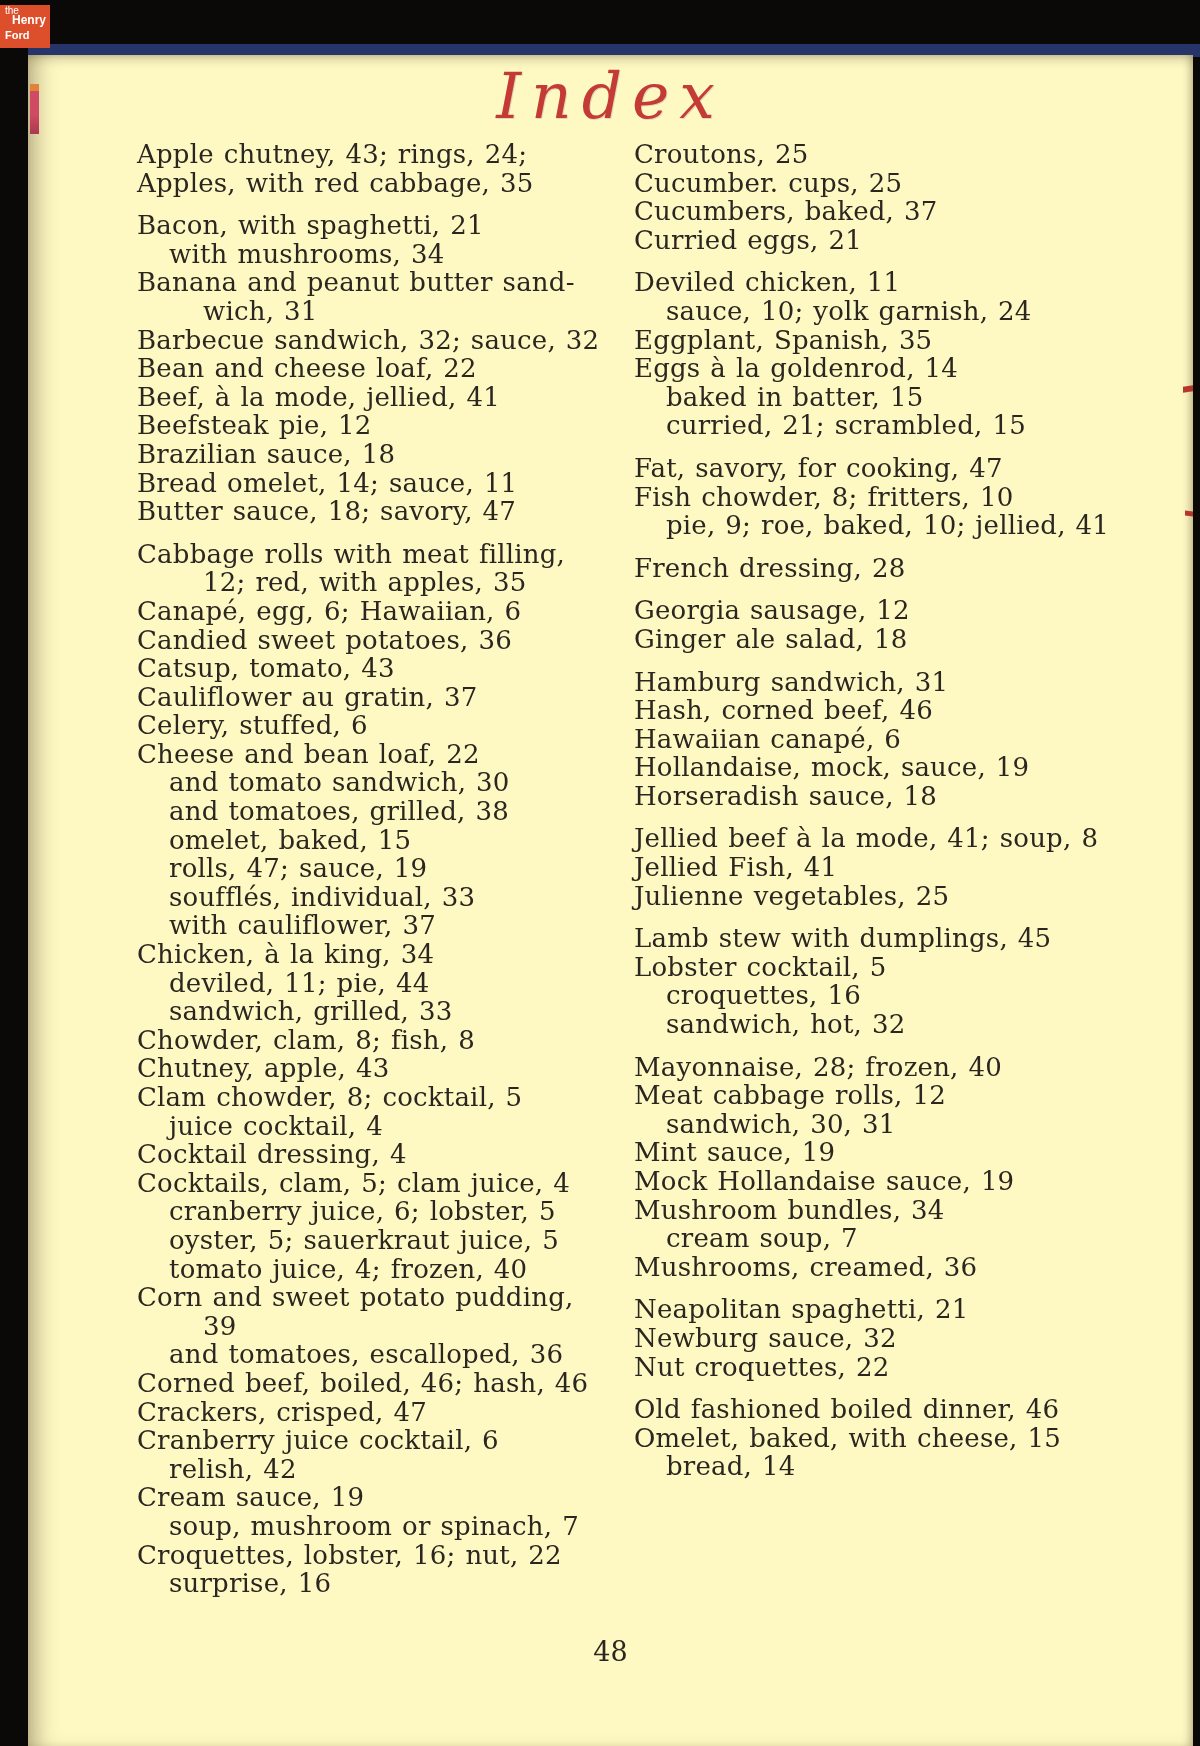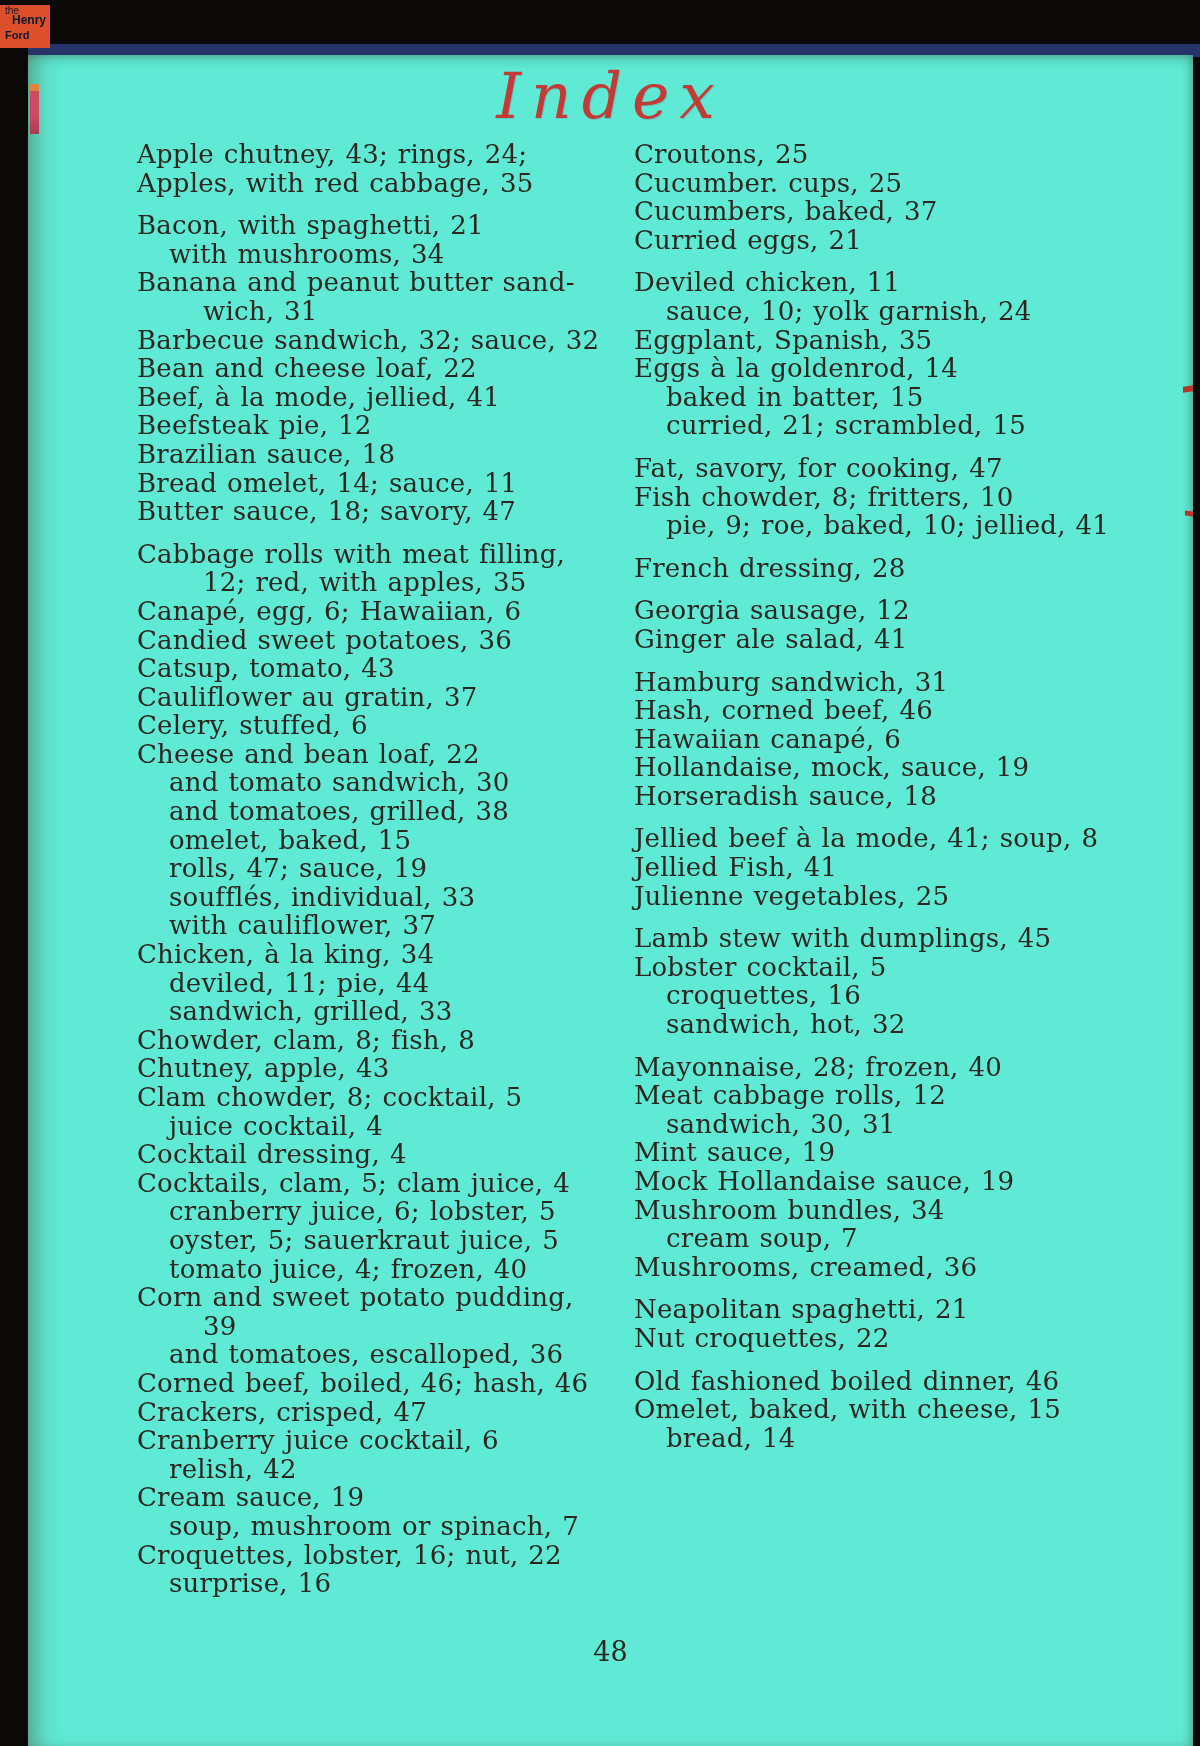--- a/index.html
+++ b/index.html
@@ -11,21 +11,21 @@
   }
   .stage{position:absolute;inset:0;}
   
   .navy{
     position:absolute;left:28px;top:44px;width:1172px;height:13px;
     background:#26346a;
   }
   
   .page{
     position:absolute;left:28px;top:55px;width:1165px;height:1691px;
-    background:#5eead4;
+    background:#fef9c3;
     box-shadow:
       inset 20px 0 24px -14px rgba(70,50,25,.45),
       inset -7px 0 10px -5px rgba(70,50,25,.40),
       inset 0 10px 14px -10px rgba(40,30,15,.35);
   }
   .title{
     position:absolute;left:0;top:2px;width:100%;
     text-align:center;
     font-style:italic;
     font-size:63px;line-height:80px;
@@ -46,21 +46,21 @@
   .line.ind1{padding-left:32px;}
   .line.ind2{padding-left:66px;}
   .line.gap{margin-top:14px;}
   .pagenum{
     position:absolute;left:0;top:1581px;width:100%;
     text-align:center;font-size:27px;color:#2b2620;
   }
   
   .logo{
     position:absolute;left:0;top:5px;width:50px;height:43px;
-    background:#dd4f2a;color:#0f172a;
+    background:#dd4f2a;color:#ffffff;
     font-family:"Liberation Sans", sans-serif;
   }
   .logo .l1{position:absolute;left:5px;top:0px;font-size:10px;line-height:12px;}
   .logo .l2{position:absolute;right:4px;top:9px;font-size:12px;line-height:13px;font-weight:bold;}
   .logo .l3{position:absolute;left:5px;top:21px;font-size:11px;line-height:18px;font-weight:bold;}
   
   .ribbon{
     position:absolute;left:30px;top:84px;width:9px;height:50px;
     background:linear-gradient(#e08238 0 14%, #cf4a63 14% 62%, #a83a50 100%);
   }
@@ -139,21 +139,21 @@
         <div class="line ind1">sauce, 10; yolk garnish, 24</div>
         <div class="line">Eggplant, Spanish, 35</div>
         <div class="line">Eggs à la goldenrod, 14</div>
         <div class="line ind1">baked in batter, 15</div>
         <div class="line ind1">curried, 21; scrambled, 15</div>
         <div class="line gap">Fat, savory, for cooking, 47</div>
         <div class="line">Fish chowder, 8; fritters, 10</div>
         <div class="line ind1">pie, 9; roe, baked, 10; jellied, 41</div>
         <div class="line gap">French dressing, 28</div>
         <div class="line gap">Georgia sausage, 12</div>
-        <div class="line">Ginger ale salad, 41</div>
+        <div class="line">Ginger ale salad, 18</div>
         <div class="line gap">Hamburg sandwich, 31</div>
         <div class="line">Hash, corned beef, 46</div>
         <div class="line">Hawaiian canapé, 6</div>
         <div class="line">Hollandaise, mock, sauce, 19</div>
         <div class="line">Horseradish sauce, 18</div>
         <div class="line gap">Jellied beef à la mode, 41; soup, 8</div>
         <div class="line">Jellied Fish, 41</div>
         <div class="line">Julienne vegetables, 25</div>
         <div class="line gap">Lamb stew with dumplings, 45</div>
         <div class="line">Lobster cocktail, 5</div>
@@ -161,20 +161,21 @@
         <div class="line ind1">sandwich, hot, 32</div>
         <div class="line gap">Mayonnaise, 28; frozen, 40</div>
         <div class="line">Meat cabbage rolls, 12</div>
         <div class="line ind1">sandwich, 30, 31</div>
         <div class="line">Mint sauce, 19</div>
         <div class="line">Mock Hollandaise sauce, 19</div>
         <div class="line">Mushroom bundles, 34</div>
         <div class="line ind1">cream soup, 7</div>
         <div class="line">Mushrooms, creamed, 36</div>
         <div class="line gap">Neapolitan spaghetti, 21</div>
+        <div class="line">Newburg sauce, 32</div>
         <div class="line">Nut croquettes, 22</div>
         <div class="line gap">Old fashioned boiled dinner, 46</div>
         <div class="line">Omelet, baked, with cheese, 15</div>
         <div class="line ind1">bread, 14</div>
       </div>
     <div class="pagenum">48</div>
   </div>
 
   <div class="ribbon"></div>
   <div class="tick t1"></div>

